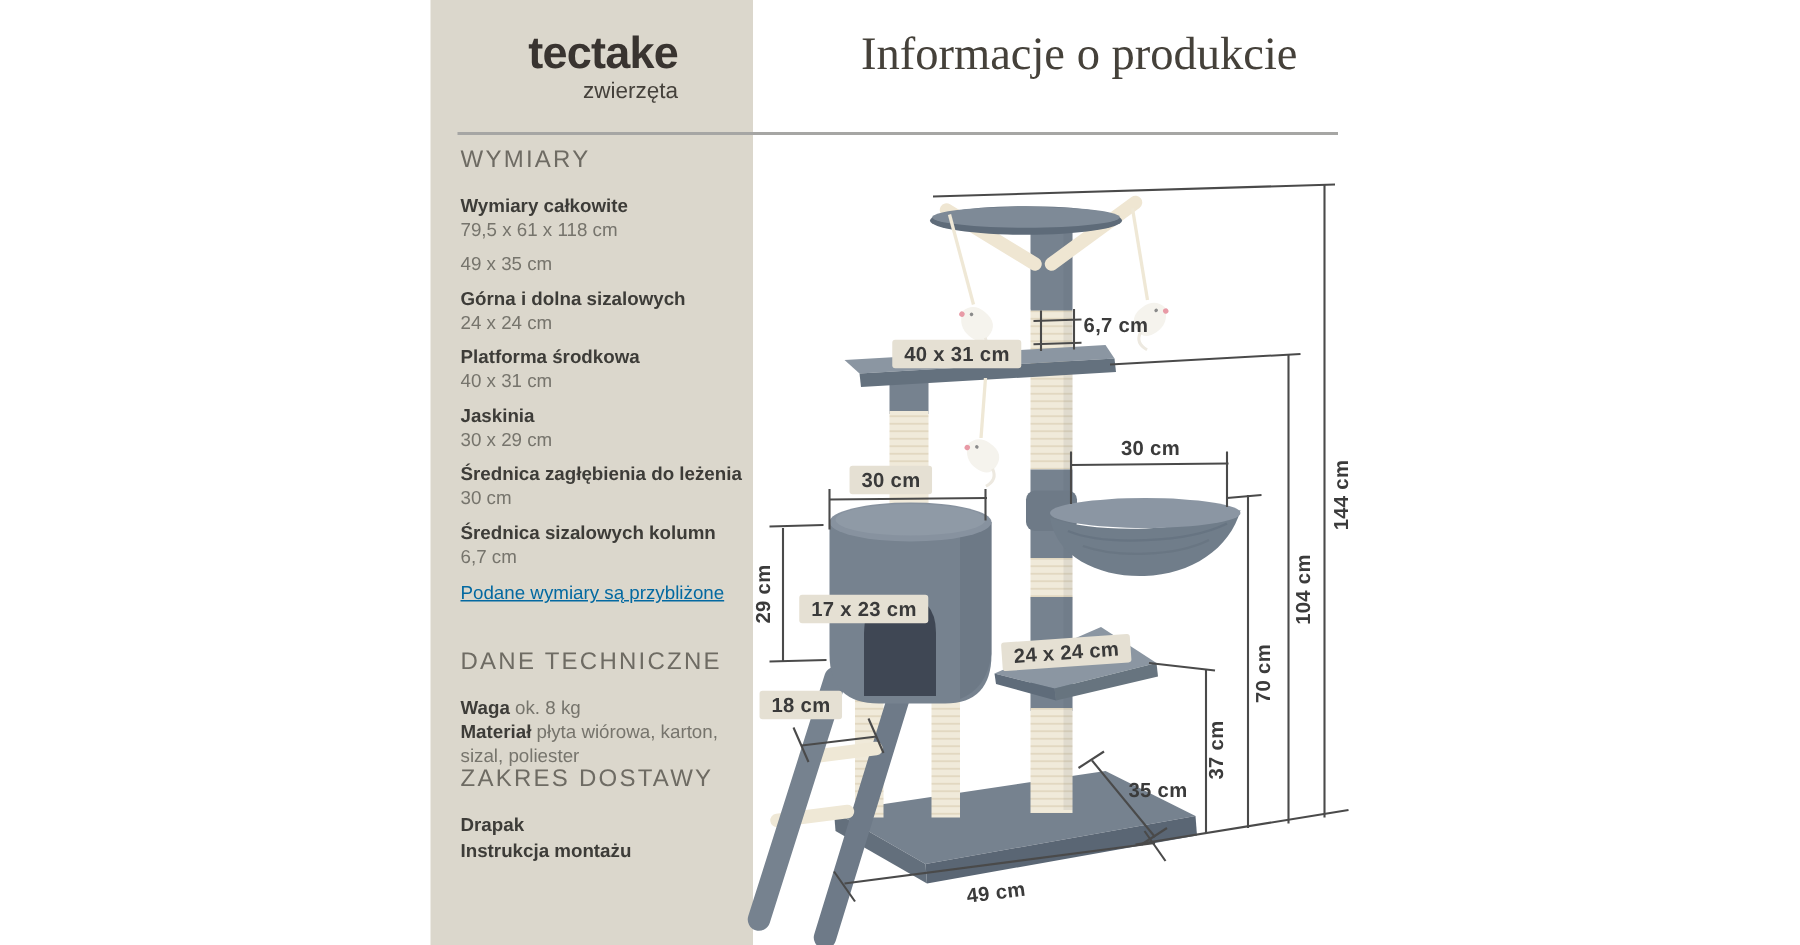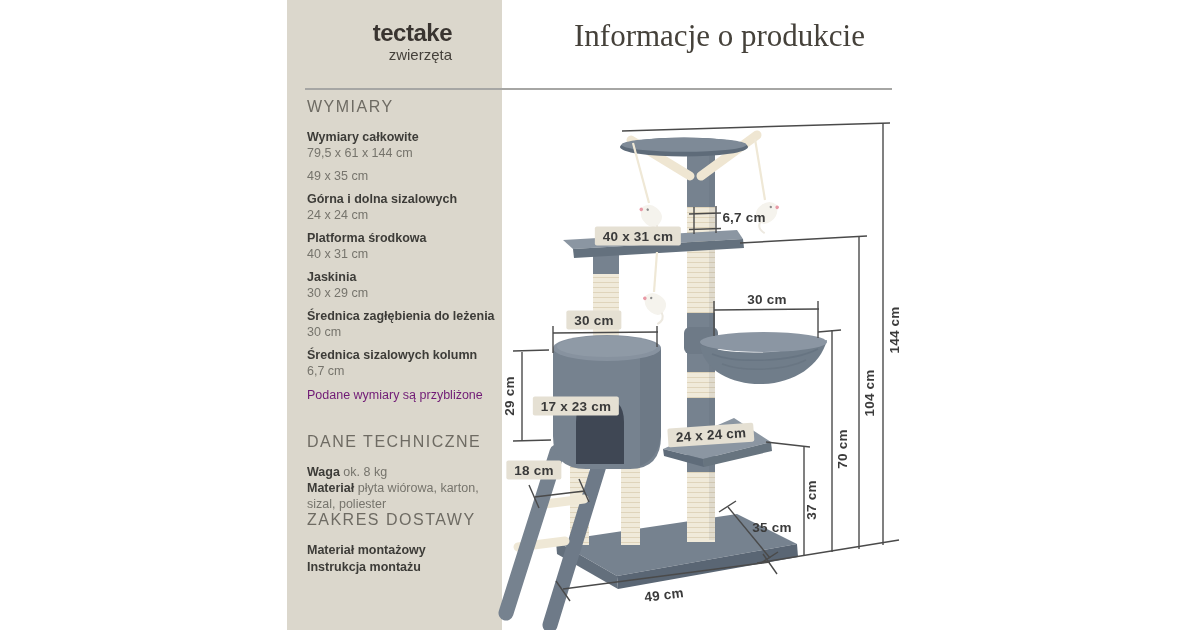--- a/index.html
+++ b/index.html
@@ -2,33 +2,33 @@
 <html><head>
 <meta charset="utf-8">
 <style>
   html,body{margin:0;padding:0;background:#ffffff;}
   #page{position:relative;width:1200px;height:630px;background:#ffffff;overflow:hidden;
         font-family:"Liberation Sans", sans-serif;}
   
   #panel{position:absolute;left:287px;top:0;width:215px;height:630px;background:#DBD7CC;}
   
   #logo{position:absolute;left:300px;top:21px;width:152px;text-align:right;color:#393430;}
-  #logo .brand{font-size:24px;font-weight:700;letter-spacing:-0.5px;line-height:1;}
+  #logo .brand{font-size:30px;font-weight:700;letter-spacing:-0.5px;line-height:1;}
   #logo .tag{font-size:15px;font-weight:400;color:#45413B;line-height:1;margin-top:2px;}
   
   #title{position:absolute;left:502px;top:18px;width:435px;text-align:center;
          font-family:"Liberation Serif", serif;font-size:31px;font-weight:400;color:#45413A;}
   #divider{position:absolute;left:305px;top:88px;width:587px;height:2px;background:#A6A6A4;}
   
   .section{position:absolute;left:307px;width:195px;}
   .sec-head{font-size:16px;letter-spacing:1.5px;color:#6E6B63;font-weight:400;margin:0 0 13px 0;}
   .dim-item{margin-bottom:7px;}
   .dim-item .lbl{font-size:12.5px;font-weight:700;color:#3D3C38;line-height:16px;}
   .dim-item .val{font-size:12.5px;color:#76746C;line-height:16px;}
-  .note{font-size:12.5px;color:#701a75;line-height:16px;margin-top:8px;}
+  .note{font-size:12.5px;color:#0369a1;line-height:16px;margin-top:8px;text-decoration:underline;}
   .tech-line{font-size:12.5px;color:#76746C;line-height:16px;}
   .tech-line b{color:#3D3C38;font-weight:700;}
   .deliv{font-size:12.5px;font-weight:700;color:#3D3C38;line-height:16.5px;}
   
   .dim-label{position:absolute;transform:translate(-50%,-50%);font-size:13.5px;font-weight:700;
              color:#3B3B3B;white-space:nowrap;letter-spacing:.2px;}
   .boxed{background:#E5E0D3;padding:2px 8px;border-radius:2px;color:#3A3A3A;}
   .rot{transform:translate(-50%,-50%) rotate(-90deg);}
   .r4{transform:translate(-50%,-50%) rotate(-4deg);}
   .r7{transform:translate(-50%,-50%) rotate(-7deg);}
@@ -177,21 +177,21 @@
     <div class="tag">zwierzęta</div>
   </div>
 
   <div id="title">Informacje o produkcie</div>
   <div id="divider"></div>
 
   <div class="section" style="top:98px;">
     <div class="sec-head">WYMIARY</div>
     <div class="dim-item">
       <div class="lbl">Wymiary całkowite</div>
-      <div class="val">79,5 x 61 x 144 cm</div>
+      <div class="val">79,5 x 61 x 118 cm</div>
     </div>
     <div class="dim-item">
       <div class="val">49 x 35 cm</div>
     </div>
     <div class="dim-item">
       <div class="lbl">Górna i dolna sizalowych</div>
       <div class="val">24 x 24 cm</div>
     </div>
     <div class="dim-item">
       <div class="lbl">Platforma środkowa</div>
@@ -213,21 +213,21 @@
   </div>
 
   <div class="section" style="top:433px;">
     <div class="sec-head">DANE TECHNICZNE</div>
     <div class="tech-line"><b>Waga</b> <span>ok. 8 kg</span></div>
     <div class="tech-line"><b>Materiał</b> <span>płyta wiórowa, karton, sizal, poliester</span></div>
   </div>
 
   <div class="section" style="top:511px;">
     <div class="sec-head">ZAKRES DOSTAWY</div>
-    <div class="deliv">Materiał montażowy</div>
+    <div class="deliv">Drapak</div>
     <div class="deliv">Instrukcja montażu</div>
   </div>
 
   <div class="dim-label" style="left:744px;top:217px;">6,7 cm</div>
   <div class="dim-label boxed" style="left:638px;top:236px;">40 x 31 cm</div>
   <div class="dim-label boxed" style="left:594px;top:320px;">30 cm</div>
   <div class="dim-label" style="left:767px;top:299px;">30 cm</div>
   <div class="dim-label rot" style="left:509px;top:396px;">29 cm</div>
   <div class="dim-label boxed" style="left:576px;top:406px;">17 x 23 cm</div>
   <div class="dim-label boxed" style="left:534px;top:470px;">18 cm</div>

